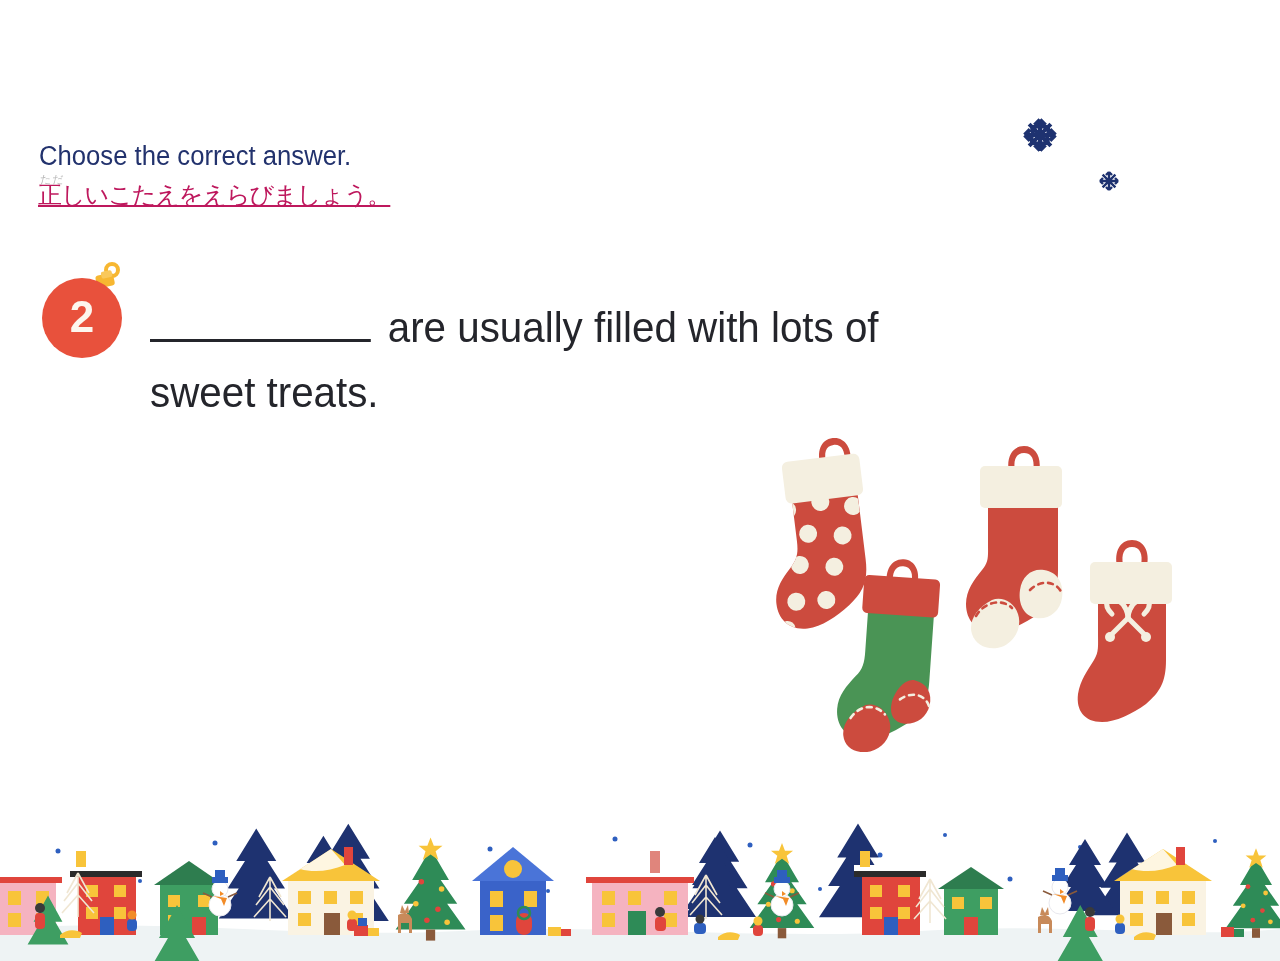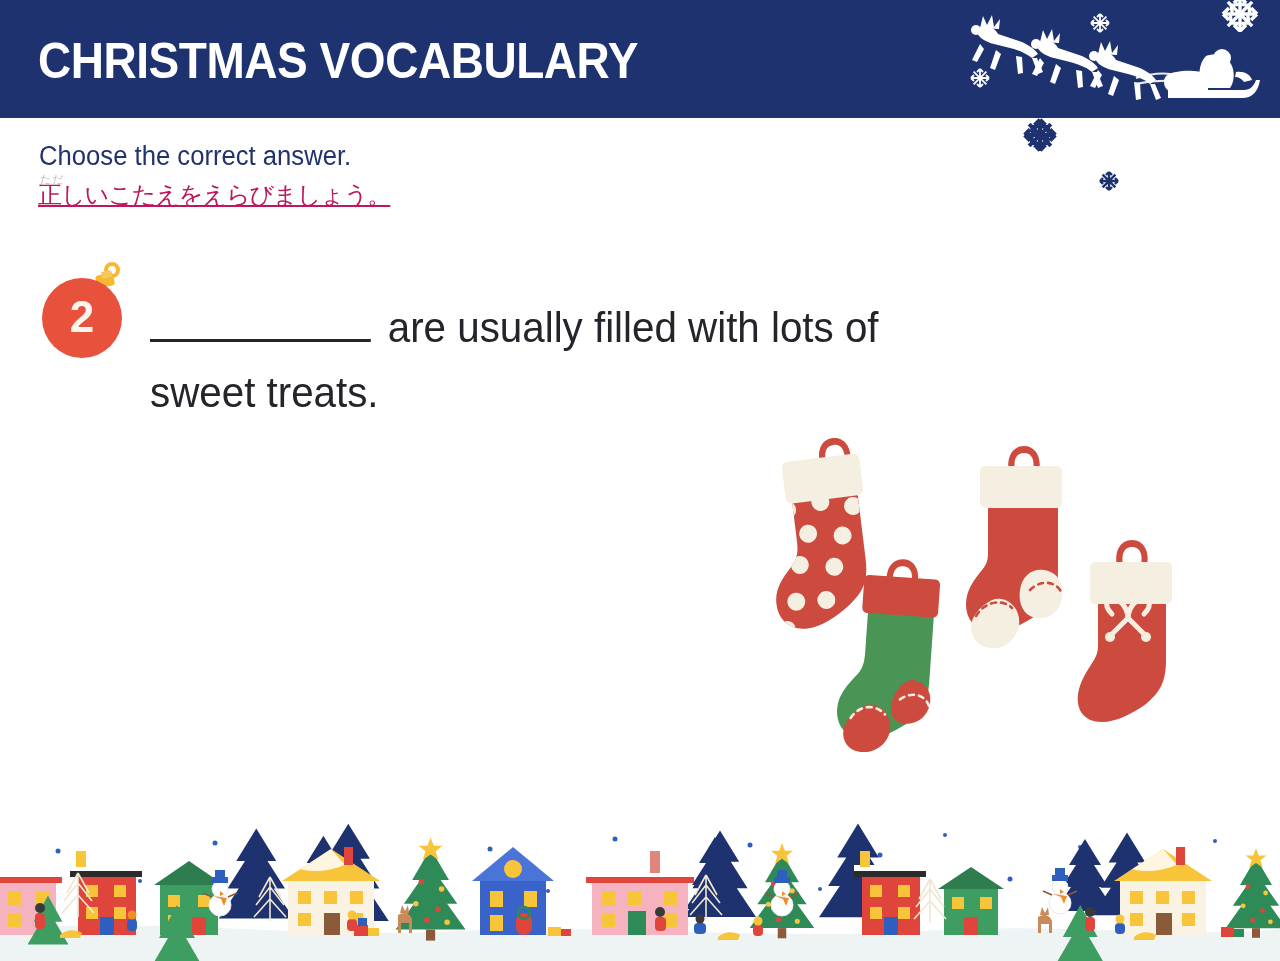--- a/index.html
+++ b/index.html
@@ -157,23 +157,20 @@
     position: absolute;
     left: 0; bottom: 0;
     width: 1280px; height: 140px;
   }
 </style>
 </head>
 <body>
 
 <div class="page">
 
-  <div class="header-band">
-    <div class="header-title">CHRISTMAS VOCABULARY</div>
-  </div>
 
   <svg class="header-art" viewBox="0 0 340 220">
 
     <g fill="#ffffff">
       <path d="M40,28 l3,-12 l4,9 l5,-10 l2,12 l6,-8 l-1,10 z"></path>
       <path d="M36,30 c8,-6 18,-4 22,4 l18,6 c10,3 18,8 22,14 l-6,4 c-6,-5 -14,-8 -22,-10 l-16,-4 c-8,-2 -16,-6 -18,-14 z"></path>
       <path d="M40,44 l-8,16 l5,2 l7,-13 z"></path>
       <path d="M56,50 l-6,18 l5,2 l6,-16 z"></path>
       <path d="M76,56 l2,18 l5,-1 l-1,-16 z"></path>
       <path d="M92,58 l6,16 l5,-2 l-6,-14 z"></path>

